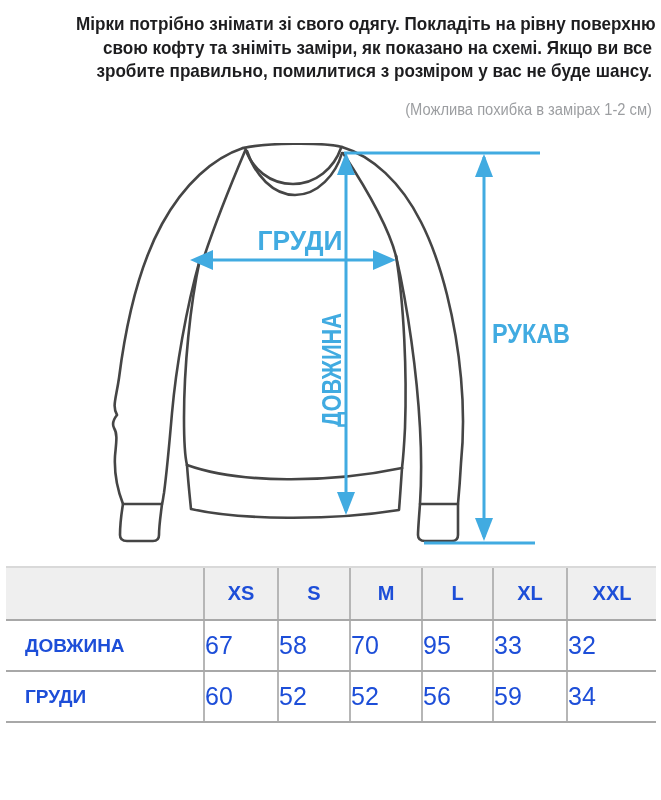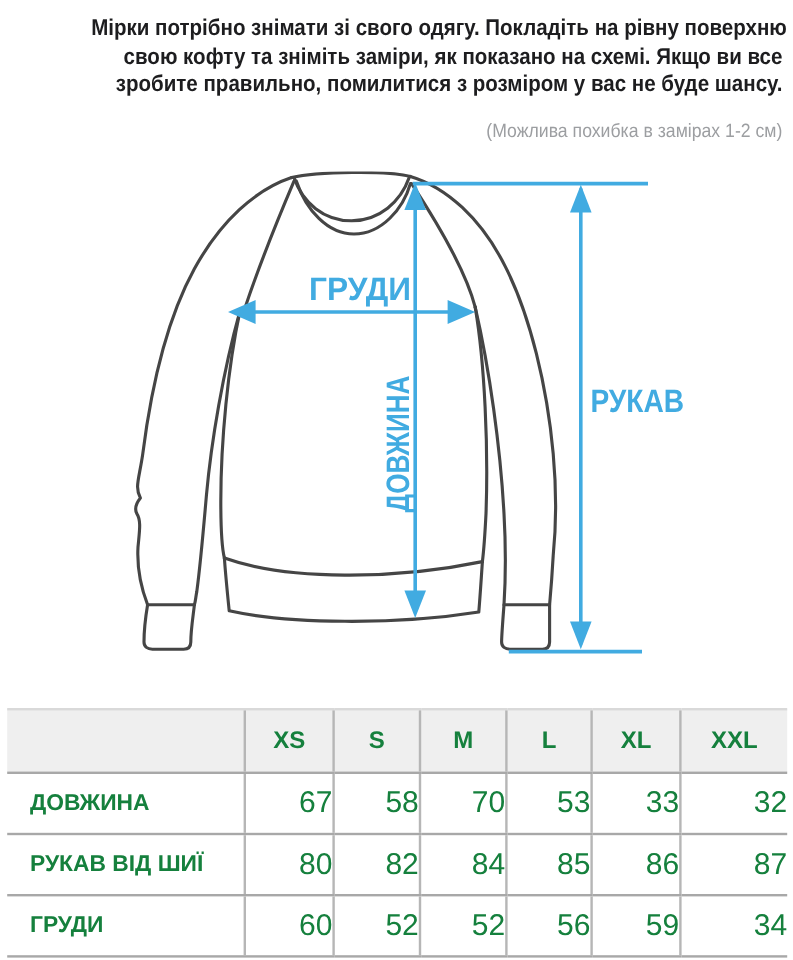--- a/index.html
+++ b/index.html
@@ -17,27 +17,27 @@
 
   
   .diagram{position:absolute;top:143px;left:0;}
   .outline{stroke:#454545;stroke-width:2.6;fill:none;stroke-linecap:round;stroke-linejoin:round;}
   .blue-line{stroke:#41ABE1;stroke-width:3;fill:none;}
   .blue-head{fill:#41ABE1;stroke:none;}
   .blue-label{fill:#41ABE1;font-family:"Liberation Sans","DejaVu Sans",sans-serif;
               font-weight:bold;font-size:27px;}
 
   
-  .size-table{position:absolute;top:590px;left:6px;border-collapse:collapse;
-              table-layout:fixed;color:#15803d;}
+  .size-table{position:absolute;top:566px;left:6px;border-collapse:collapse;
+              table-layout:fixed;color:#1d4ed8;}
   .size-table thead th{background:#efefef;height:51px;font-size:20px;font-weight:bold;
                        text-align:center;vertical-align:middle;padding:0;}
   .size-table td{height:49px;vertical-align:middle;padding:0;}
   .size-table .row-label{font-size:19px;font-weight:bold;text-align:left;padding-left:19px;}
-  .size-table .val{font-size:25px;font-weight:400;text-align:right;}
+  .size-table .val{font-size:25px;font-weight:400;text-align:left;}
   .size-table th,.size-table td{border-bottom:2px solid #a8a8a8;}
   .size-table thead th{border-top:2px solid #d9d9d9;}
   .size-table th + th, .size-table td + td{border-left:2px solid #b6b6b6;}
 </style>
 </head>
 <body>
 
 <div id="page">
 
   <div class="intro">
@@ -108,32 +108,23 @@
         <th>XL</th>
         <th>XXL</th>
       </tr>
     </thead>
     <tbody>
       <tr>
         <td class="row-label">ДОВЖИНА</td>
         <td class="val">67</td>
         <td class="val">58</td>
         <td class="val">70</td>
-        <td class="val">53</td>
+        <td class="val">95</td>
         <td class="val">33</td>
         <td class="val">32</td>
-      </tr>
-      <tr>
-        <td class="row-label">РУКАВ ВІД ШИЇ</td>
-        <td class="val">80</td>
-        <td class="val">82</td>
-        <td class="val">84</td>
-        <td class="val">85</td>
-        <td class="val">86</td>
-        <td class="val">87</td>
       </tr>
       <tr>
         <td class="row-label">ГРУДИ</td>
         <td class="val">60</td>
         <td class="val">52</td>
         <td class="val">52</td>
         <td class="val">56</td>
         <td class="val">59</td>
         <td class="val">34</td>
       </tr>

